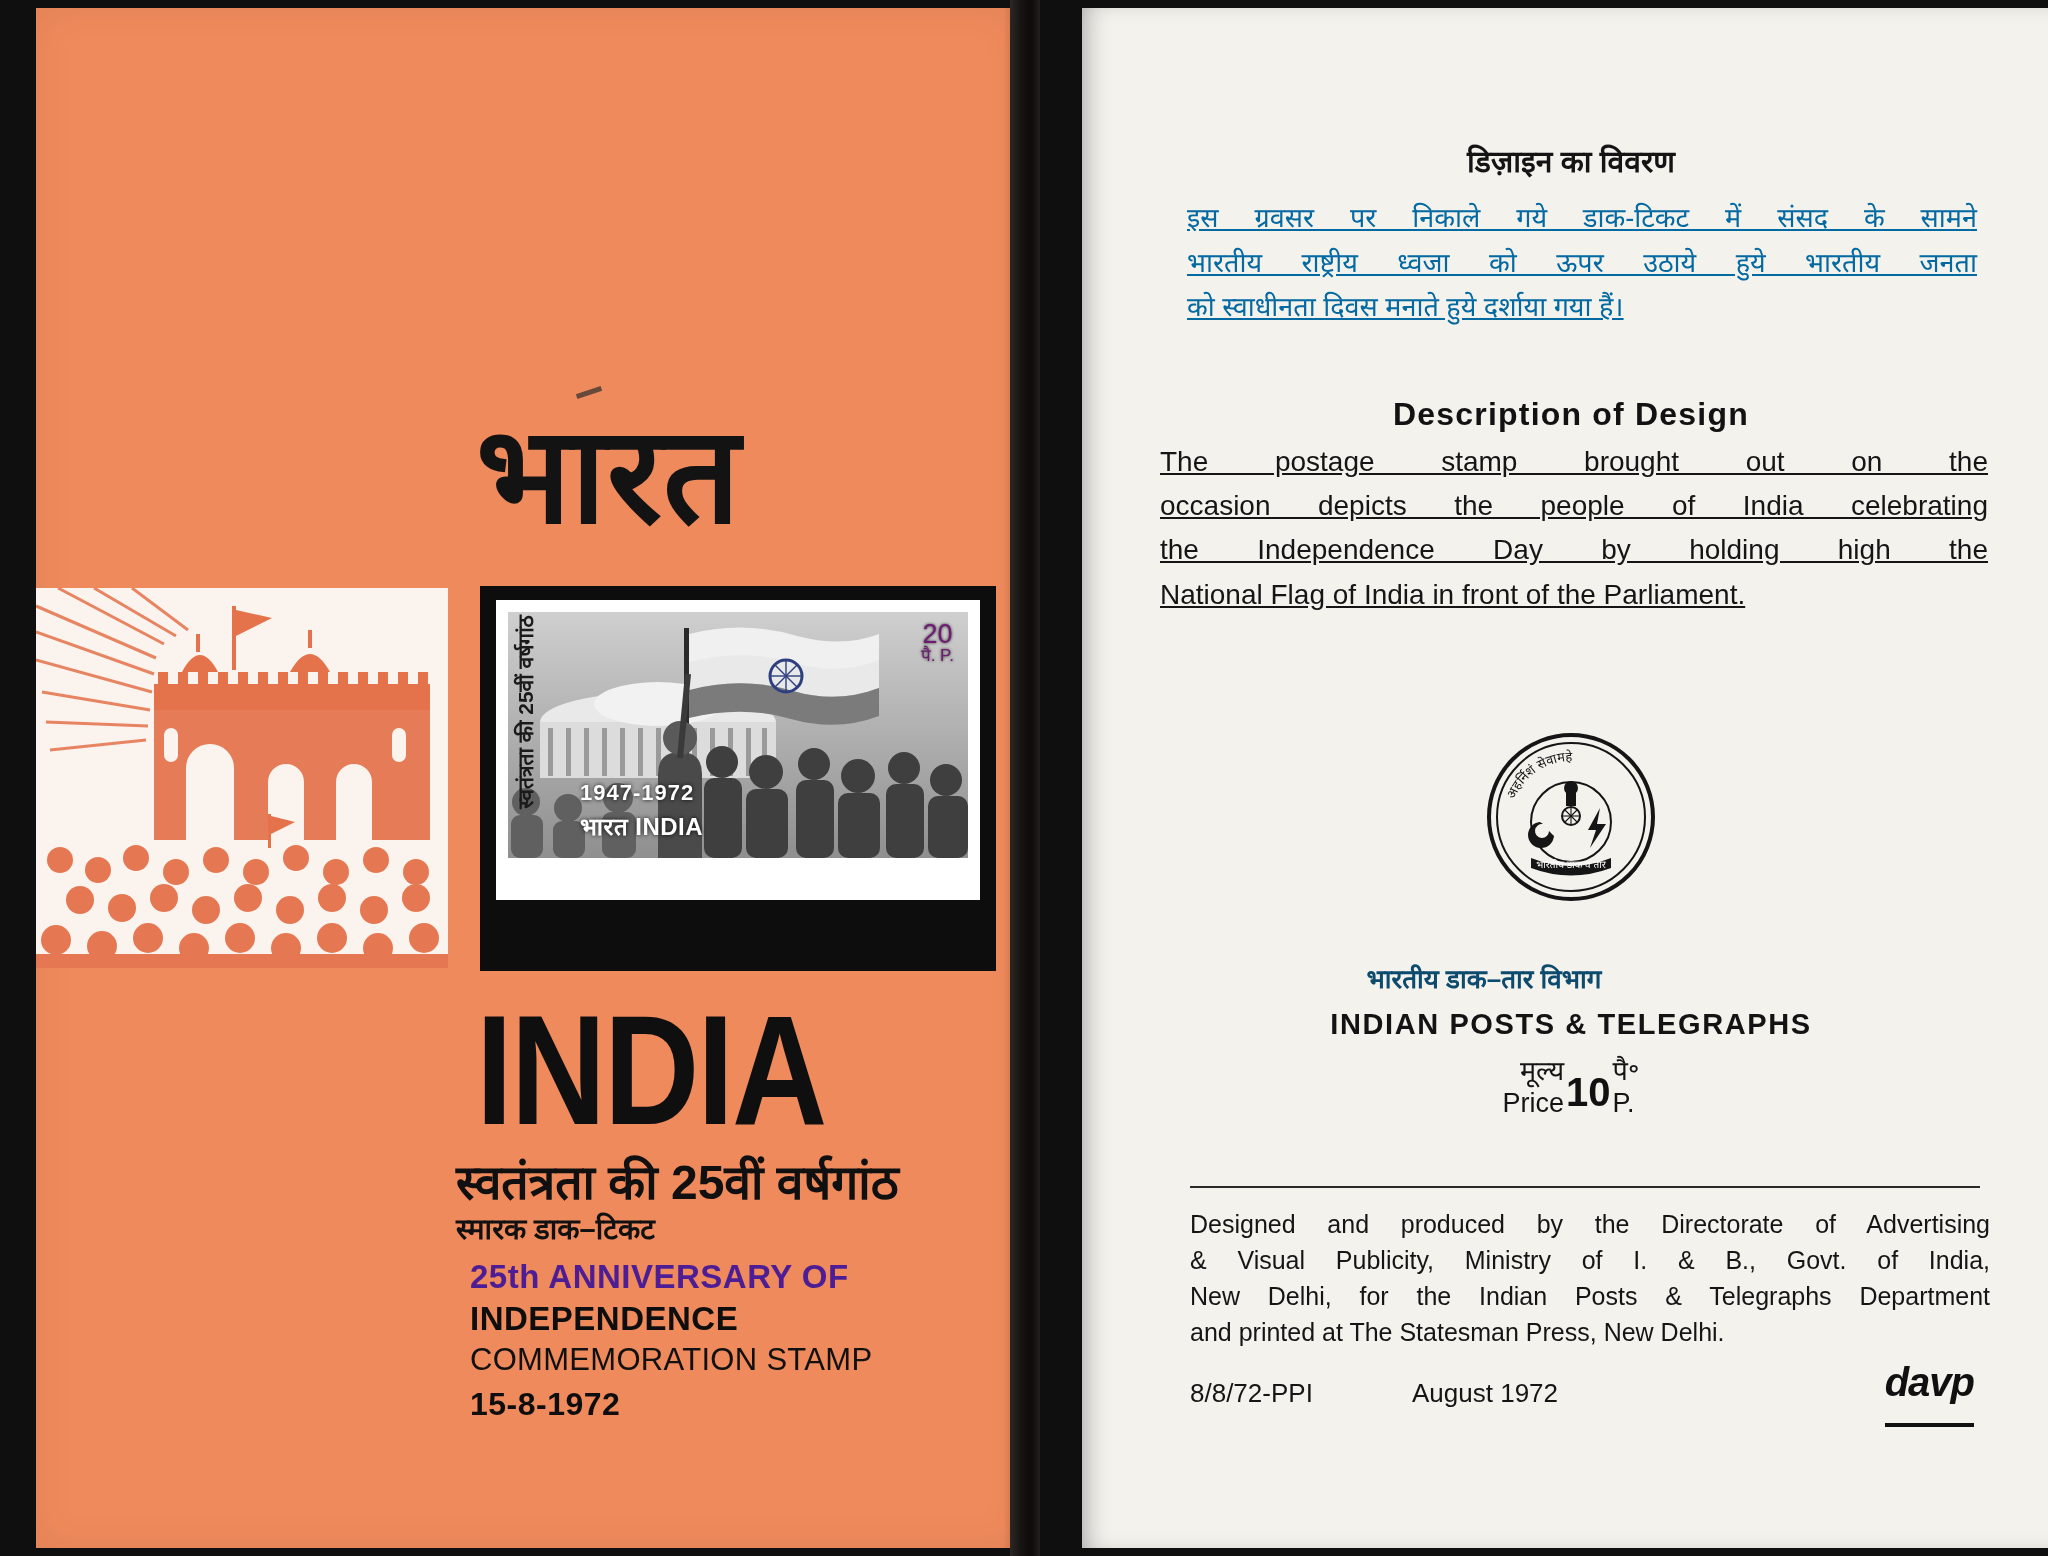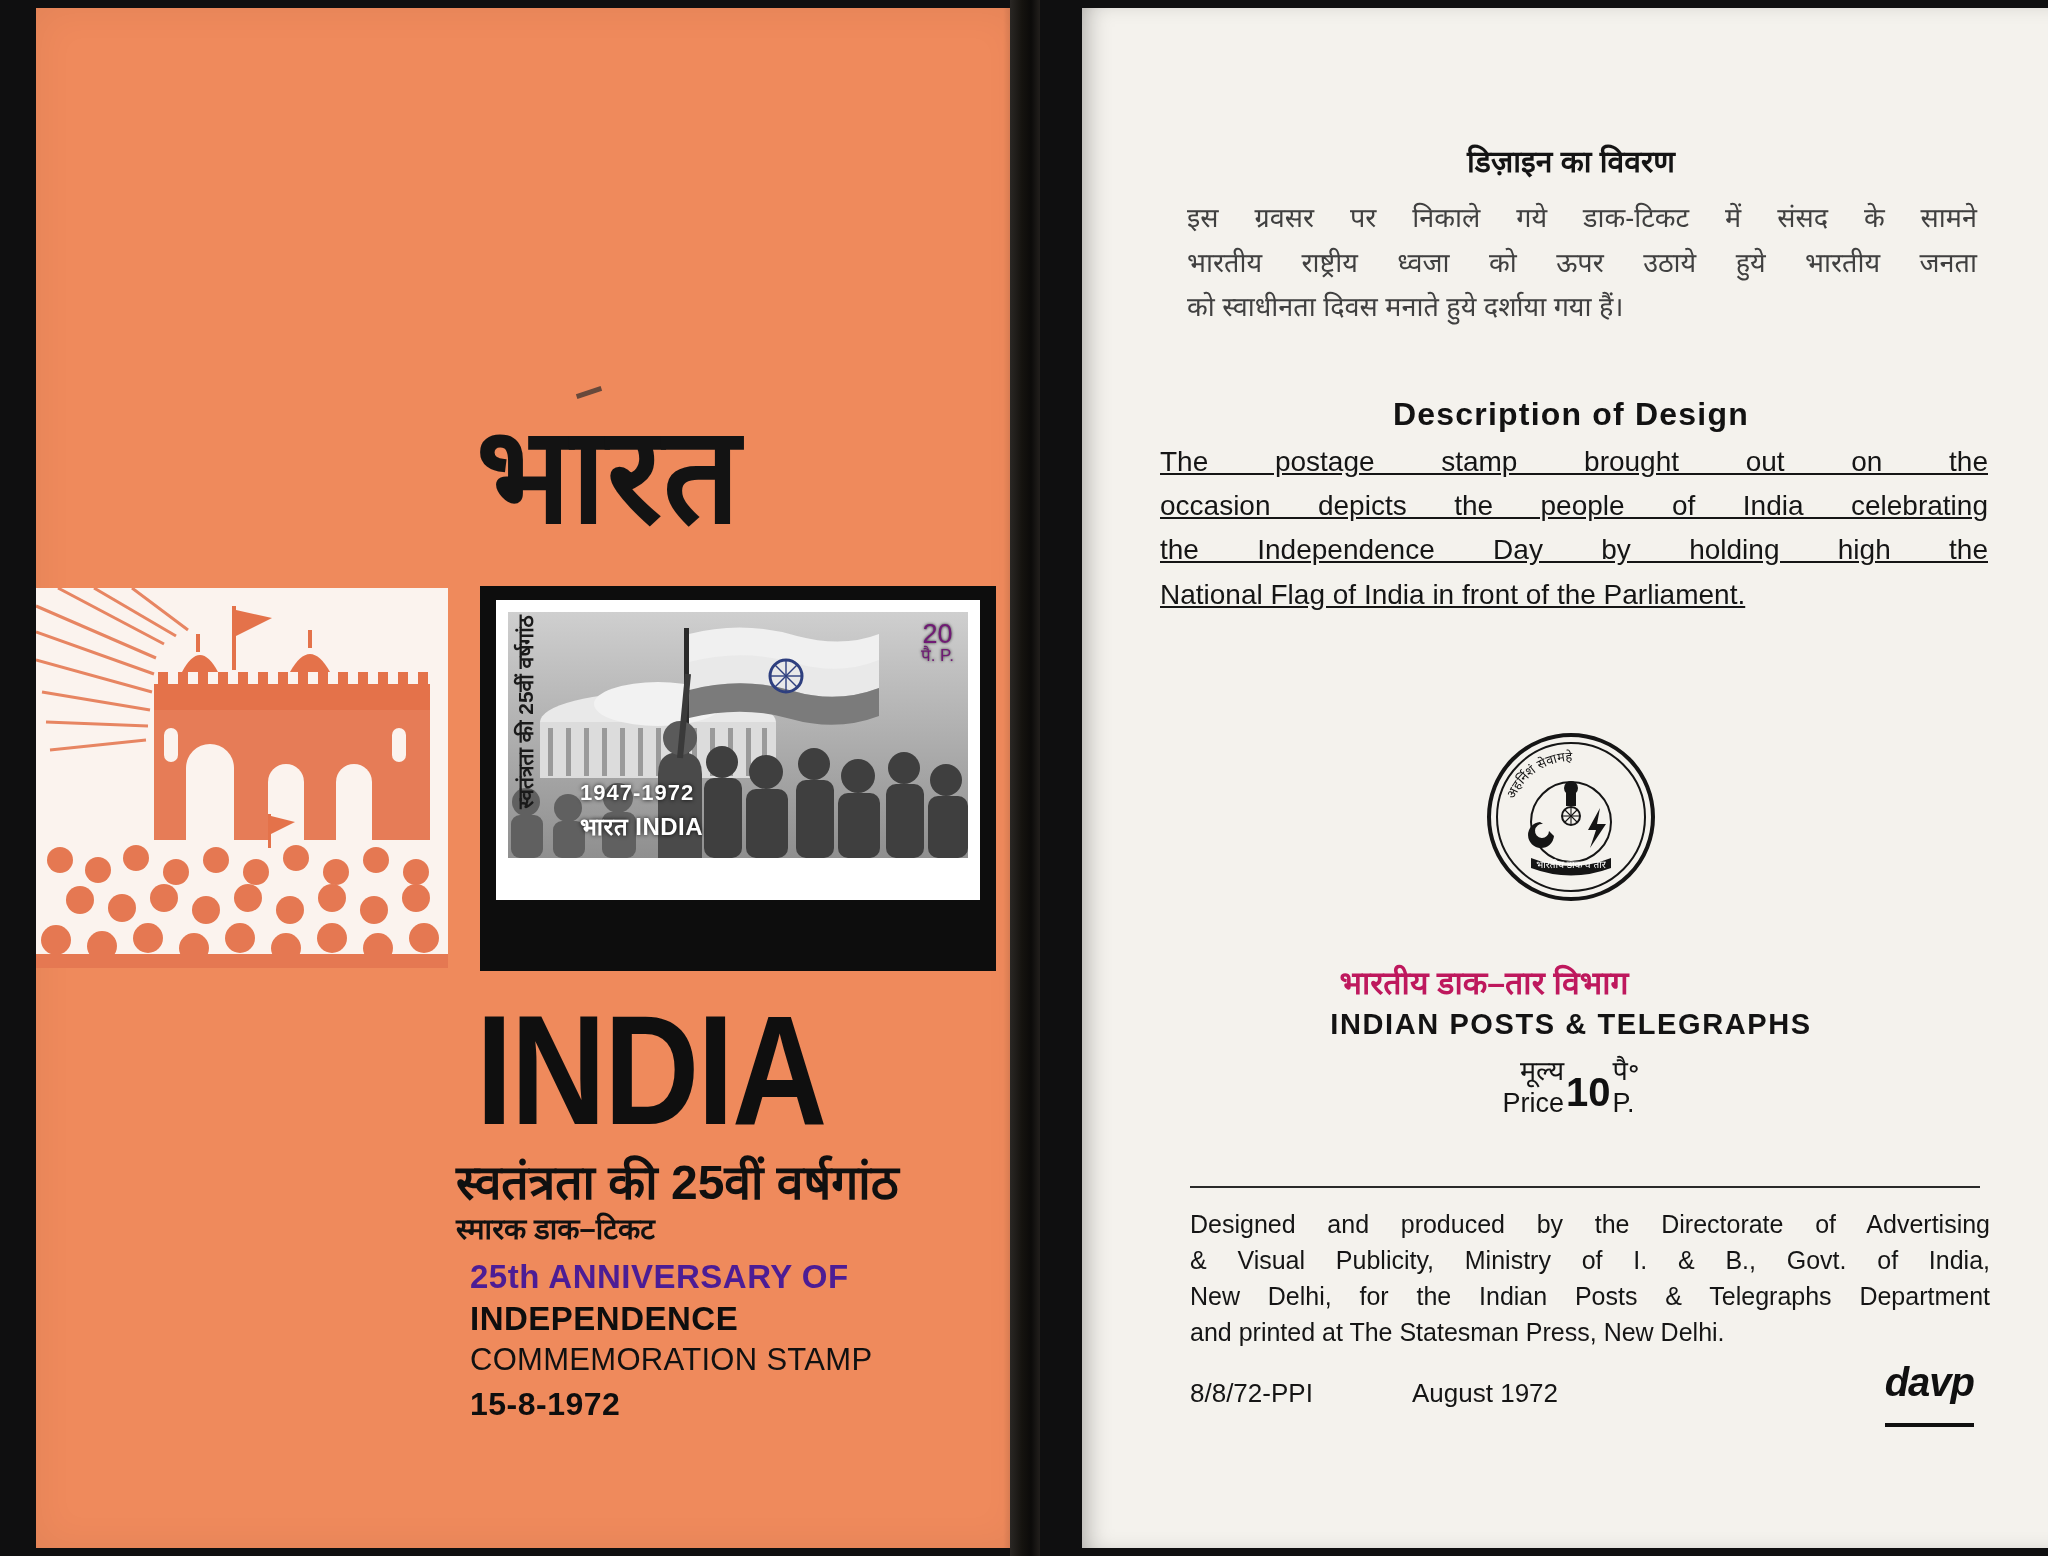--- a/index.html
+++ b/index.html
@@ -222,23 +222,24 @@
     font-weight: bold;
     color: #141414;
     font-family: "Liberation Sans","DejaVu Sans",sans-serif;
   }
   .hindi-para {
     position: absolute;
     left: 105px; top: 188px;
     width: 790px;
     font-size: 27px;
     line-height: 1.65;
-    color: #404040;
+    color: #0369a1;
     text-align: justify;
     font-family: "Liberation Sans","DejaVu Sans",sans-serif;
+    text-decoration: underline;
   }
   .hindi-para .l { display:block; text-align: justify; text-align-last: justify; }
   .hindi-para .lastl { display:block; text-align: left; }
   .eng-title {
     position: absolute;
     left: 0; top: 388px;
     width: 978px;
     text-align: center;
     font-size: 32px;
     font-weight: bold;
@@ -261,21 +262,21 @@
     position: absolute;
     left: 489px;
     top: 722px;
     transform: translateX(-50%);
     width: 174px; height: 174px;
   }
   .dept-hi {
     position: absolute;
     left: 0; top: 952px; width: 804px;
     text-align: center;
-    font-size: 32px; font-weight: bold; color: #be185d;
+    font-size: 26px; font-weight: bold; color: #0c4a6e;
     font-family: "Liberation Sans","DejaVu Sans",sans-serif;
   }
   .dept-en {
     position: absolute;
     left: 0; top: 1000px; width: 978px;
     text-align: center;
     font-size: 29px; font-weight: bold; color: #131313;
     letter-spacing: 1.6px;
   }
   .price-row {

